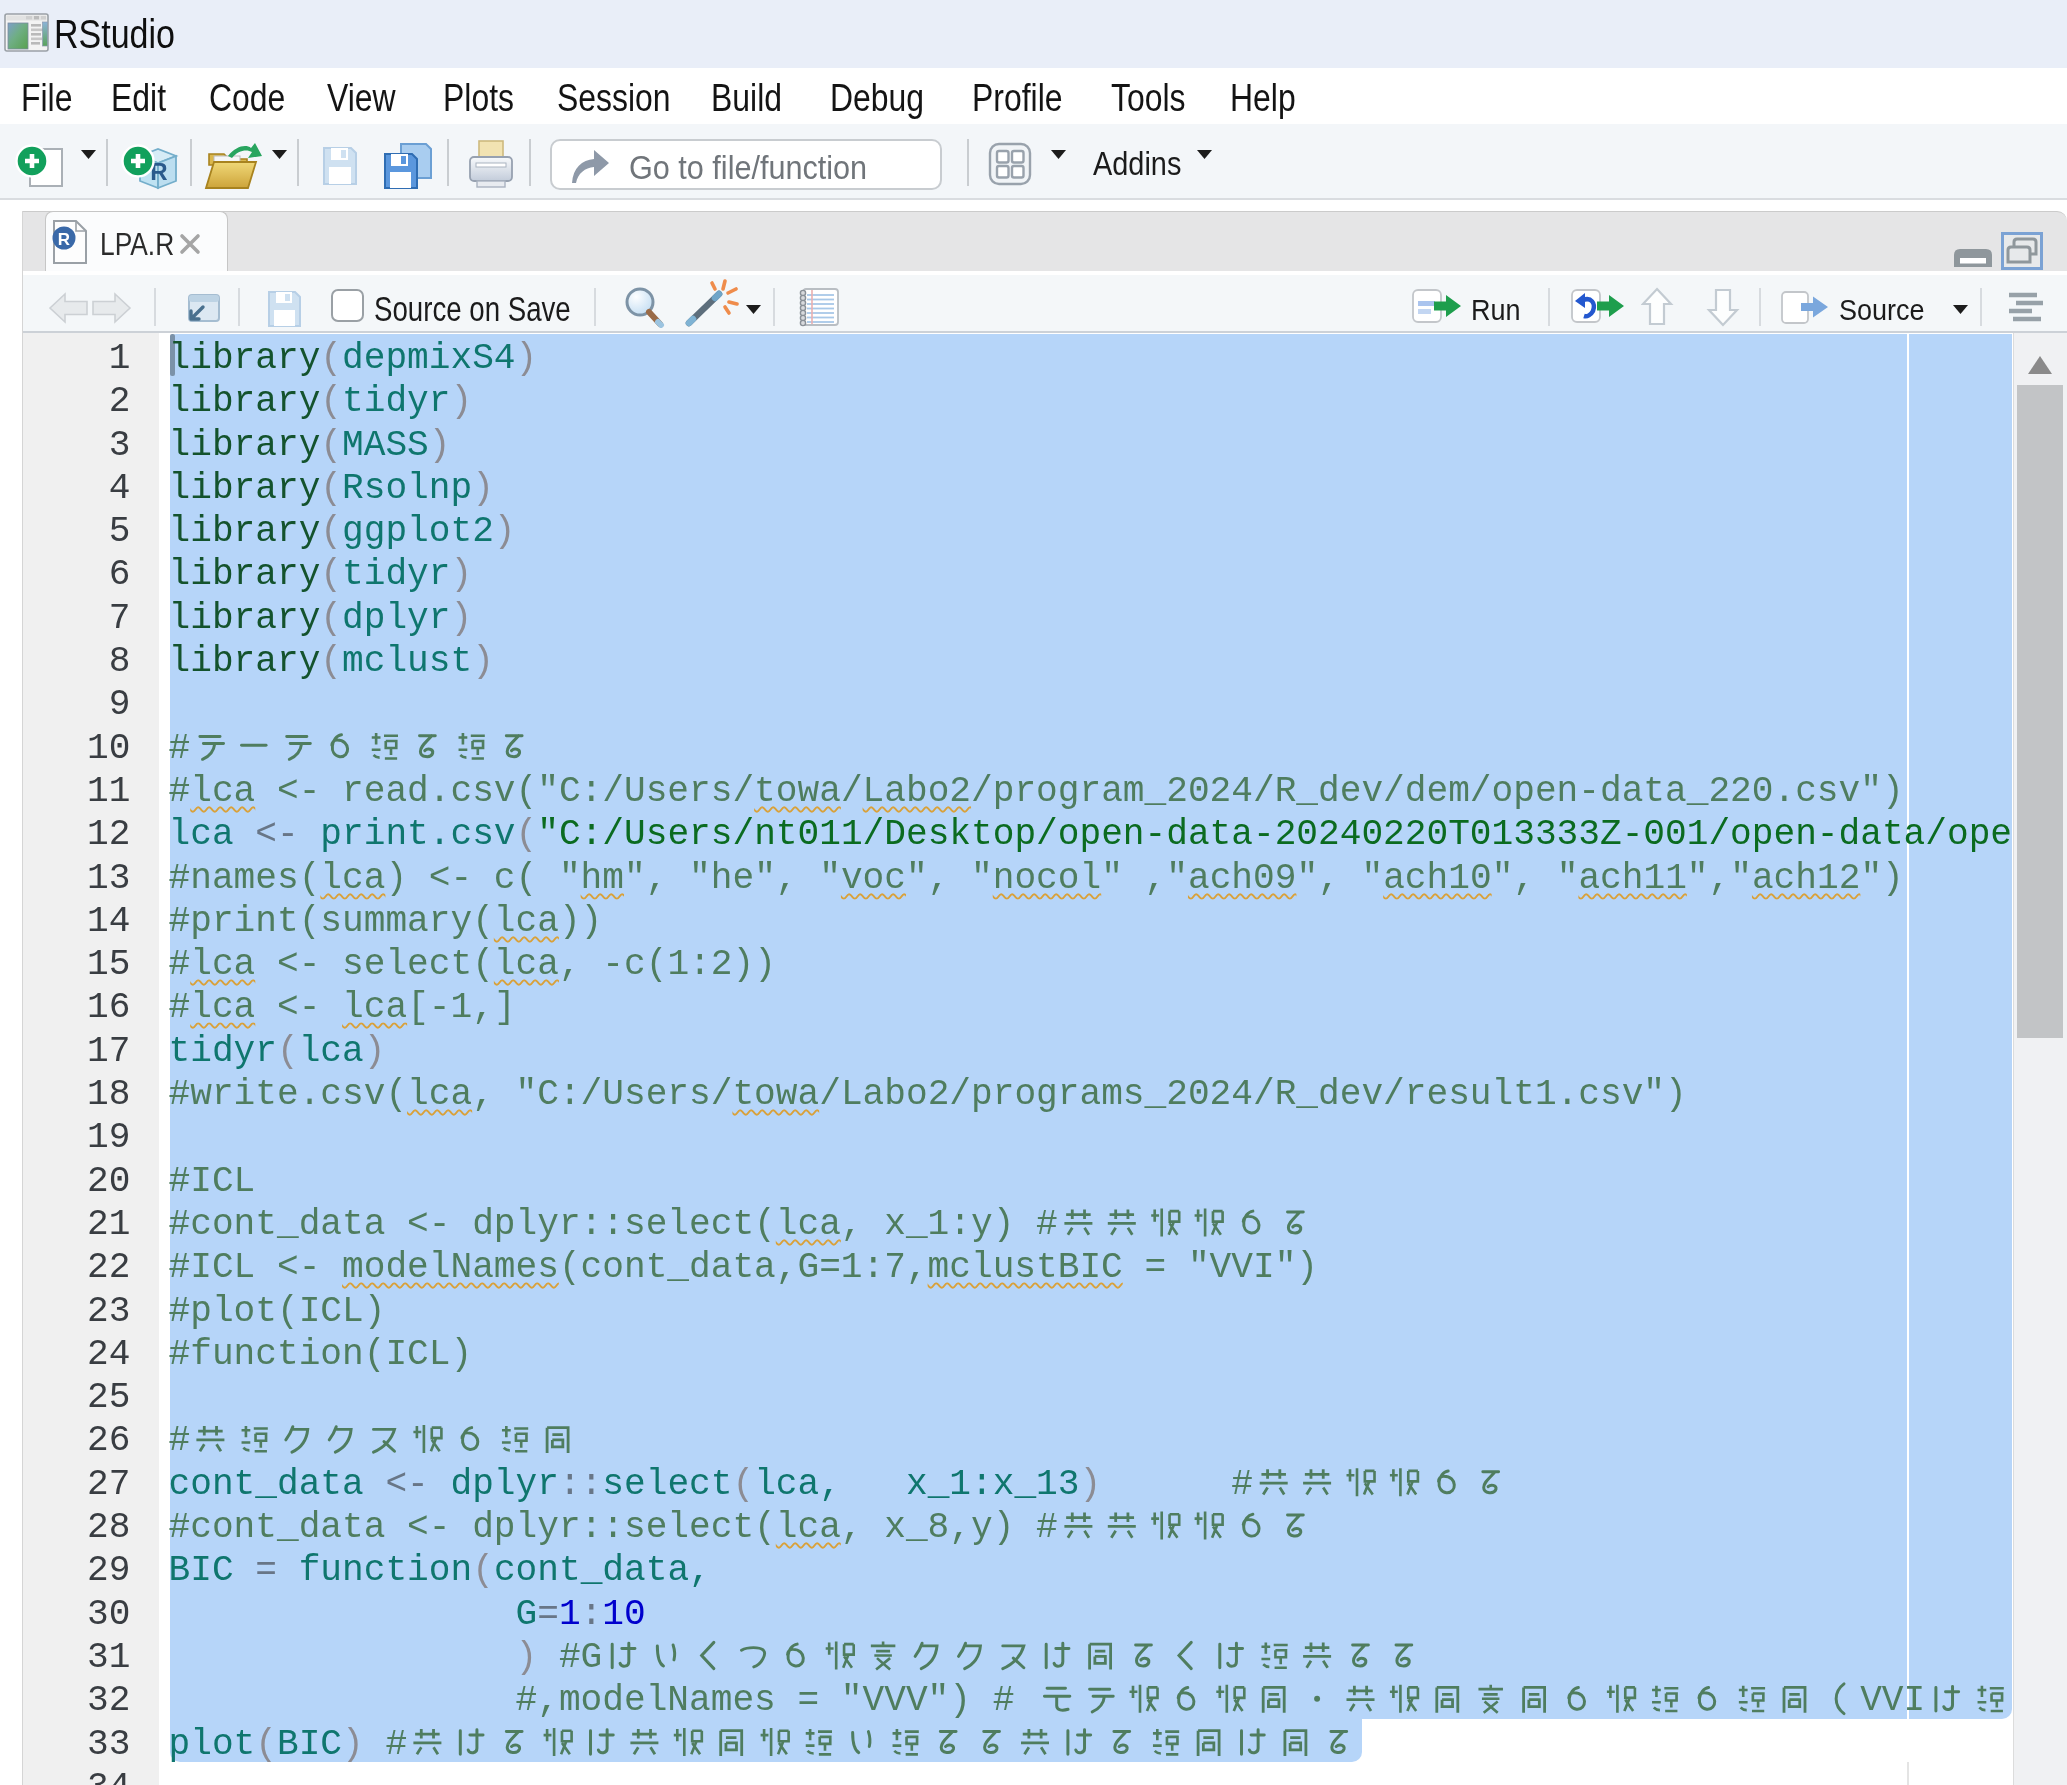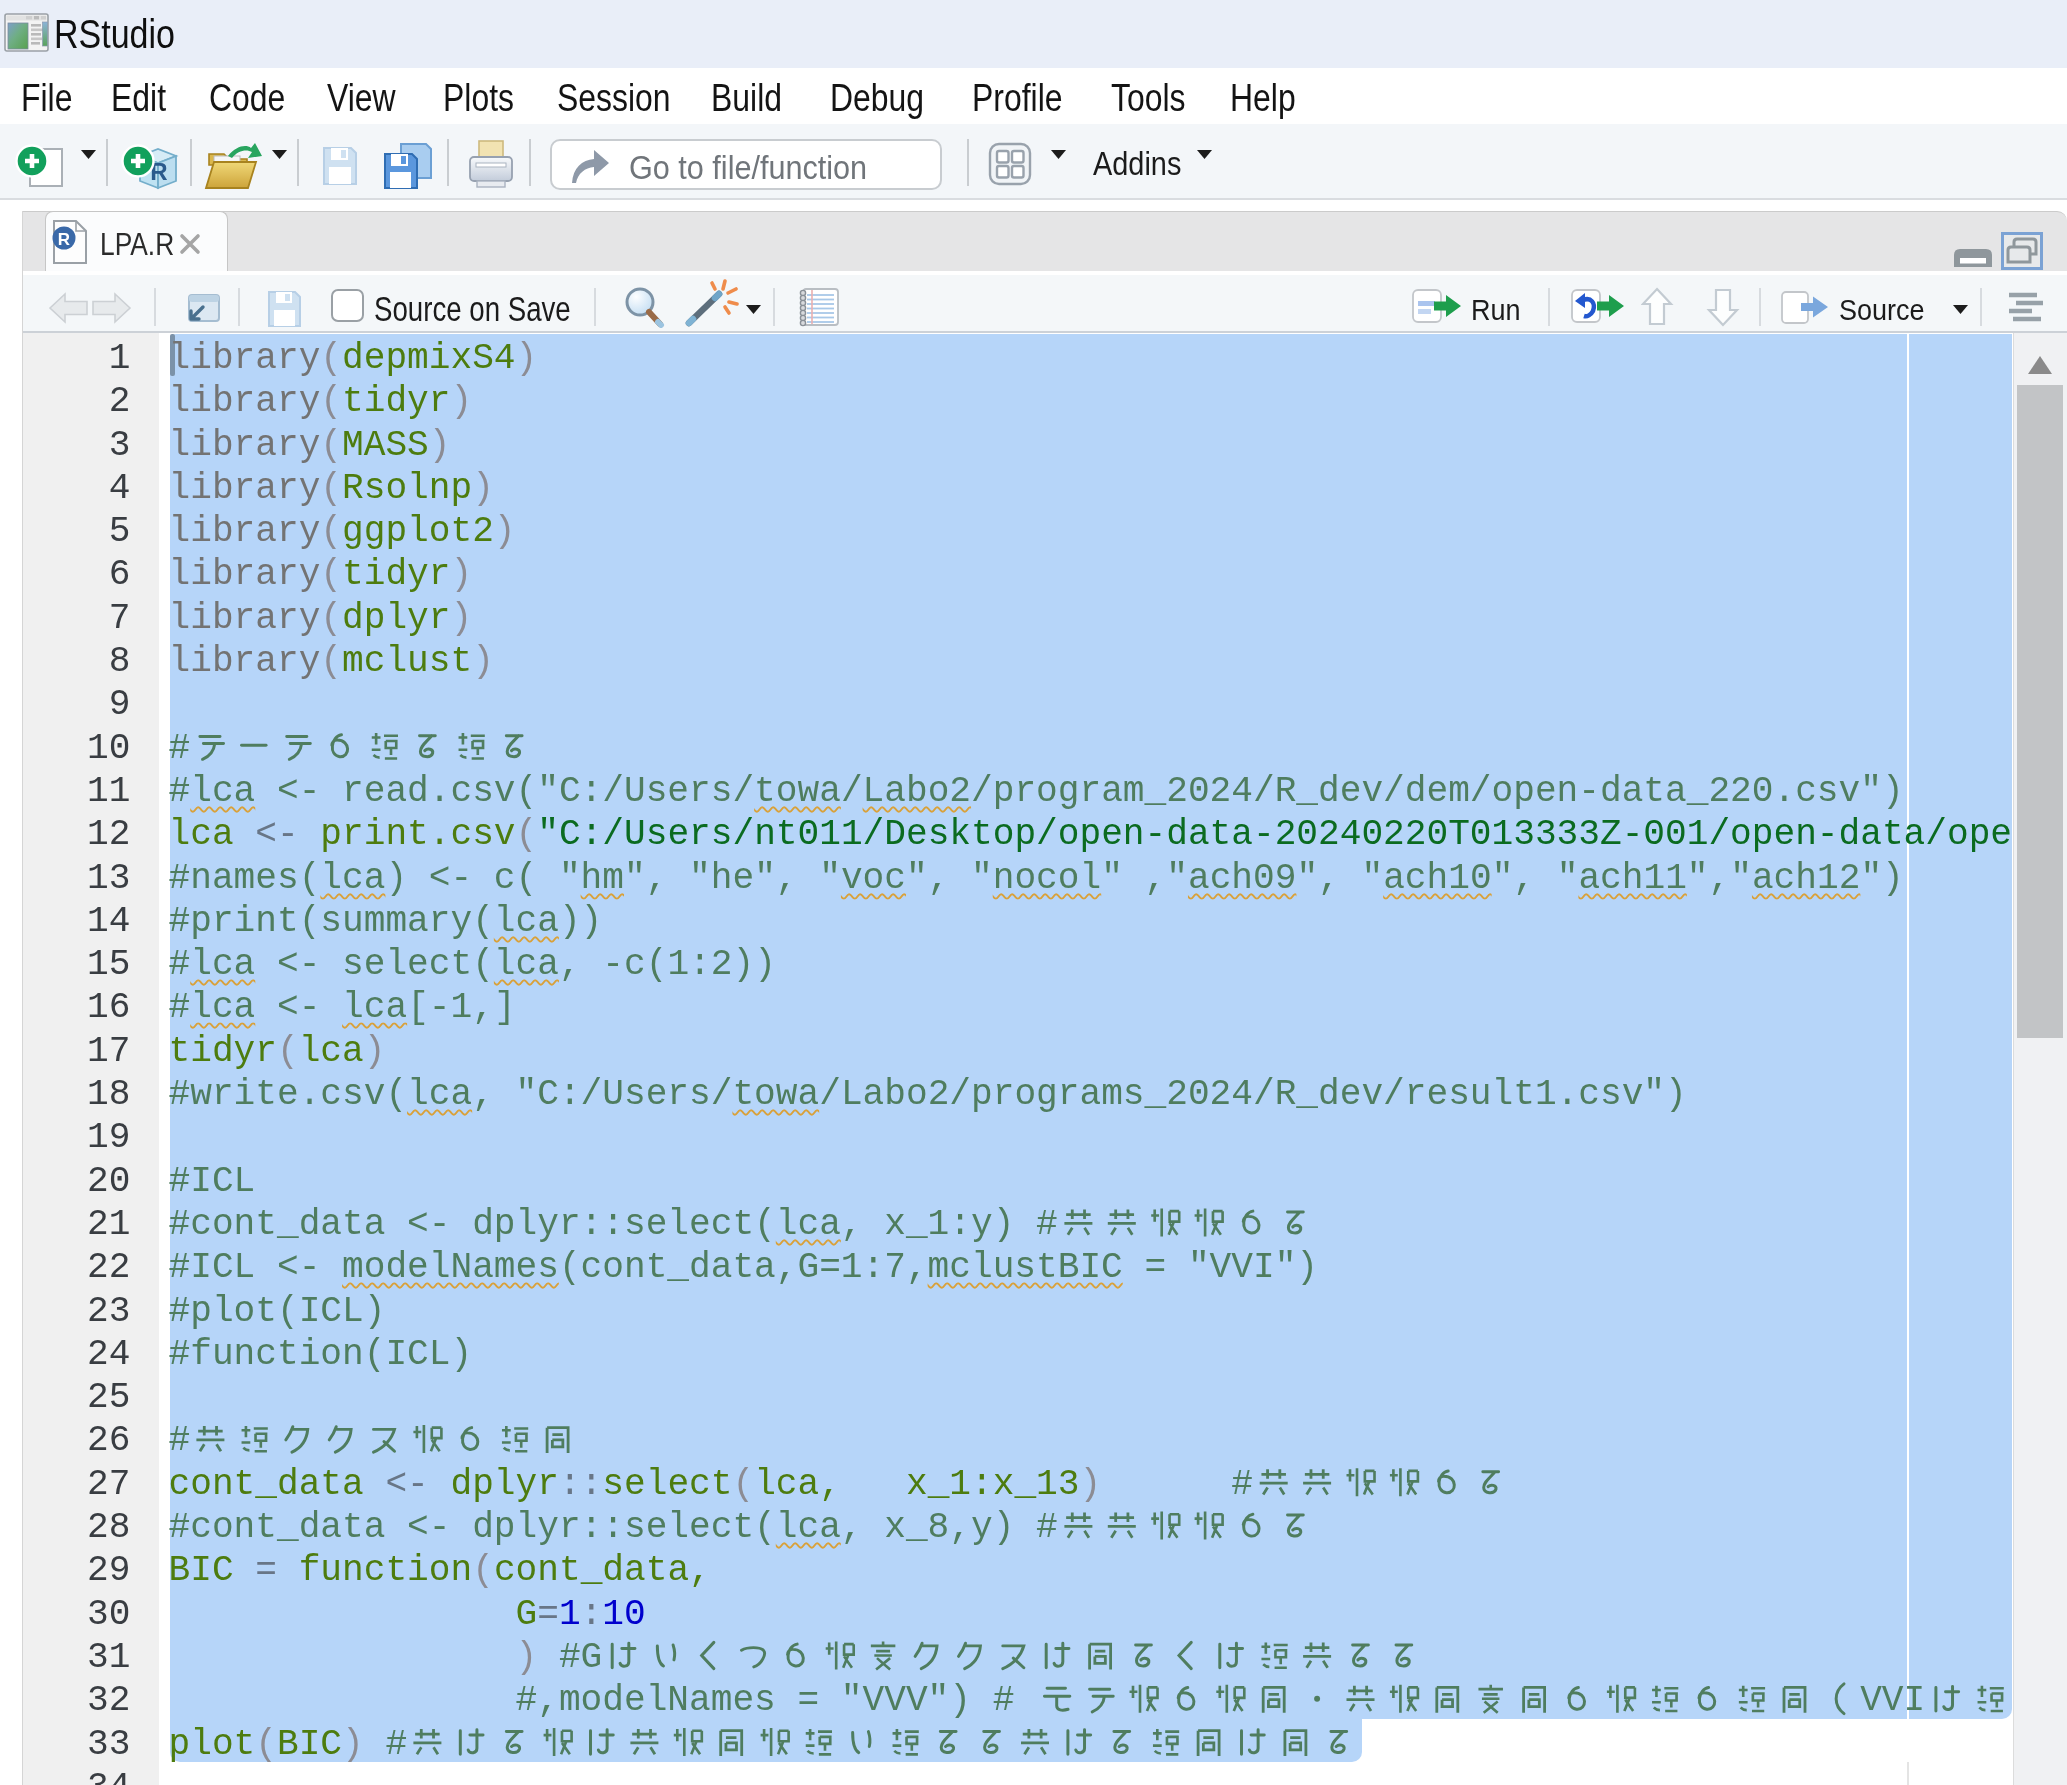--- a/index.html
+++ b/index.html
@@ -1,21 +1,21 @@
 <!DOCTYPE html>
 <html><head><meta charset="utf-8"><style>
 html,body{margin:0;padding:0;width:2067px;height:1785px;background:#fff;overflow:hidden;position:relative}
 *{font-family:"Liberation Sans",sans-serif}
 .mono,.mono *{font-family:"Liberation Mono",monospace}
 .mono{position:absolute;margin:0;font-size:36.15px;line-height:43.3px;white-space:pre}
 .nums{left:23px;top:337.0px;width:107.5px;text-align:right;color:#393d42}
 .codeclip{position:absolute;left:168.5px;top:333.5px;width:1843.5px;height:1452px;overflow:hidden}
 .codetext{left:0;top:3.5px;color:#0c0c0c}
 .codeclip svg.cjkov{position:absolute;left:0;top:0;color:#4f7d5f}
-.k{color:#737373}.c{color:#4f7d5f}.s{color:#0b6b20}.o{color:#687687}.p{color:#8c8c94}.n{color:#0000cd}.t{color:#4d7c0f}
+.k{color:#14532d}.c{color:#4f7d5f}.s{color:#0b6b20}.o{color:#687687}.p{color:#8c8c94}.n{color:#0000cd}.t{color:#0f766e}
 .sq{text-decoration:underline wavy #d9a13a;text-decoration-thickness:2px;text-underline-offset:5px;text-decoration-skip-ink:none}
 </style></head>
 <body>
 <div style="position:absolute;left:0;top:0;width:2067px;height:68px;background:#e9eef8"></div>
 <svg style="position:absolute;left:4px;top:13px" width="46" height="40" viewBox="0 0 46 40">
 <rect x="1" y="1" width="43" height="37" rx="2" fill="#f3f3f3" stroke="#9aa0a6" stroke-width="1.6"></rect>
 <rect x="2.5" y="2.5" width="40" height="5" fill="#e2e2e2"></rect>
 <rect x="22" y="3" width="6" height="3.4" fill="#cfcfcf"></rect>
     <rect x="30" y="3" width="5" height="3.4" fill="#bbb"></rect>
     <rect x="37" y="3" width="5" height="3.4" fill="#cfcfcf"></rect>

